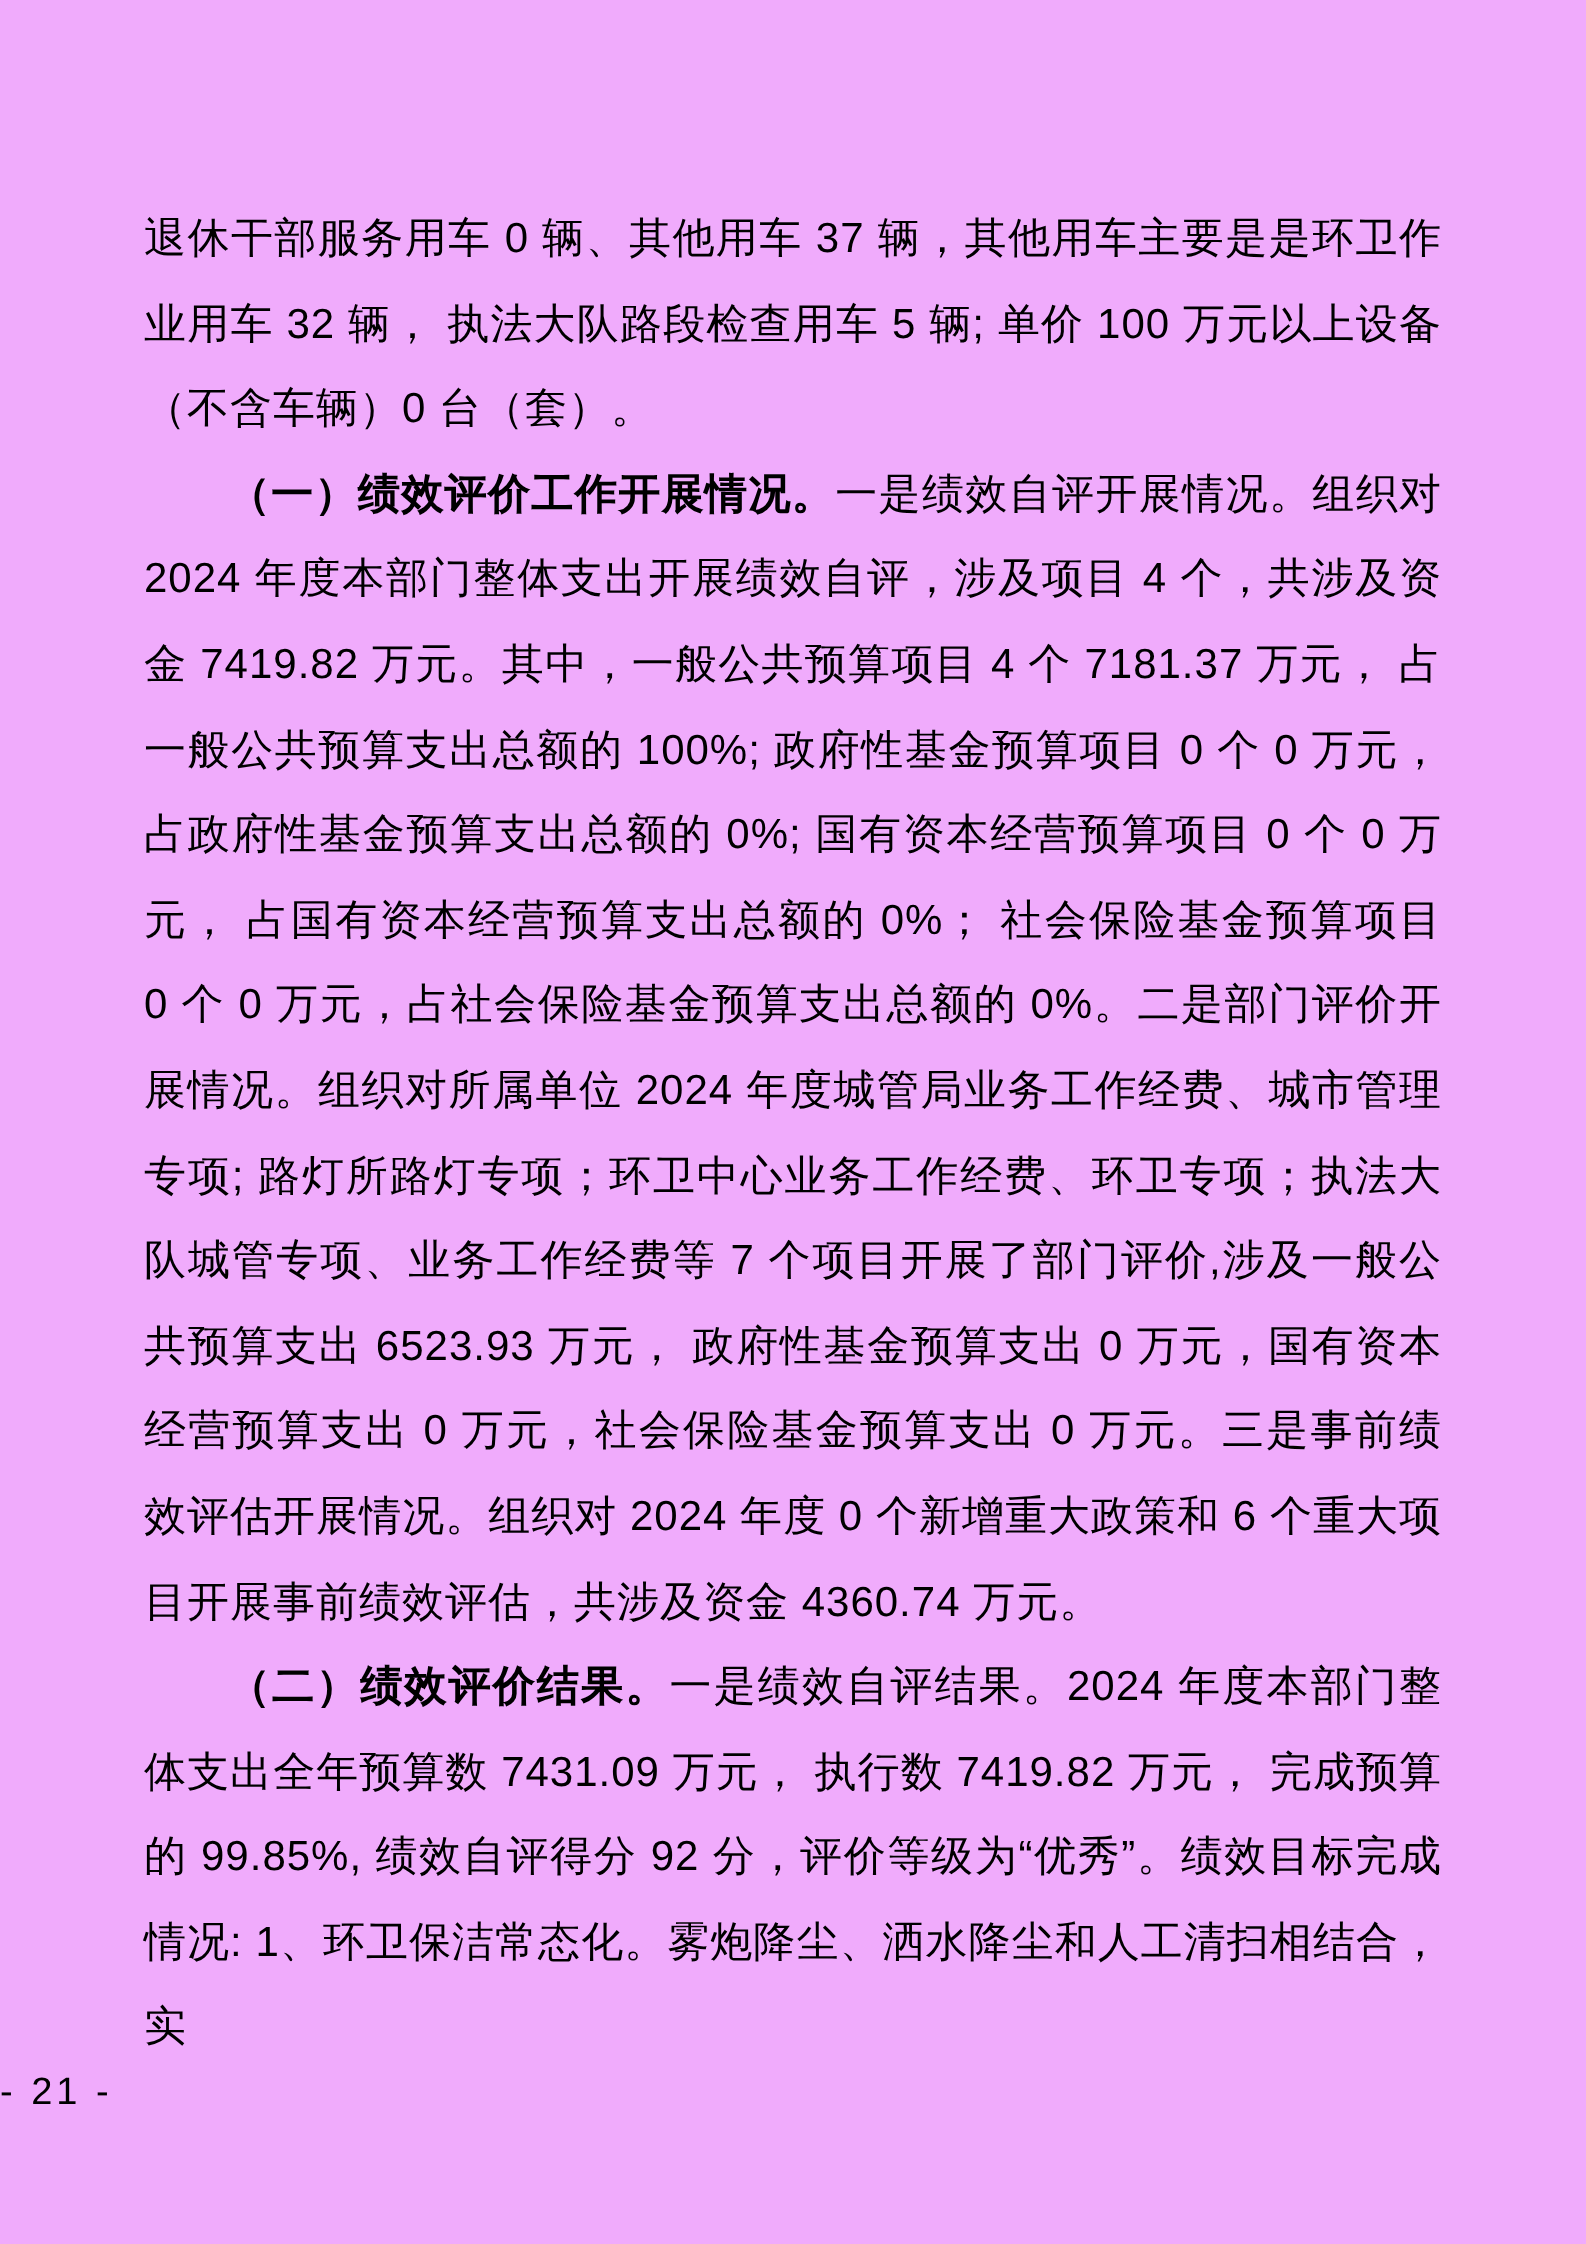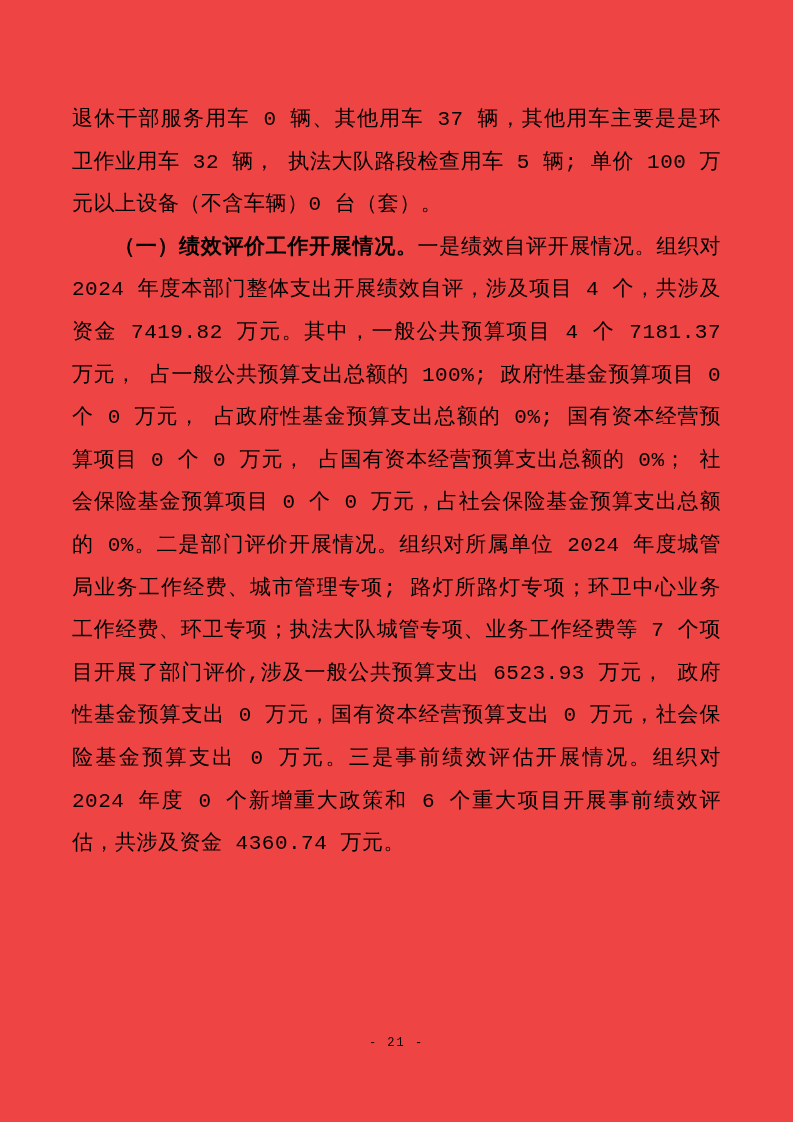--- a/index.html
+++ b/index.html
@@ -4,23 +4,23 @@
 <style>
   html, body {
     margin: 0;
     padding: 0;
     background: #ffffff;
   }
   .page {
     position: relative;
     width: 793px;
     height: 1122px;
-    background: #ef4444;
+    background: #f0abfc;
     color: #000000;
-    font-family: Liberation Mono, monospace;
+    font-family: Liberation Sans, sans-serif;
     overflow: hidden;
   }
   .content {
     position: absolute;
     top: 99px;
     left: 72px;
     width: 649px;
     font-size: 21px;
     line-height: 42.6px;
     text-align: justify;
@@ -37,34 +37,34 @@
     font-weight: bold;
   }
   .lead {
     font-weight: bold;
   }
   .footer {
     position: absolute;
     top: 1036px;
     left: 0;
     width: 100%;
-    text-align: center;
-    font-size: 12px;
+    font-size: 19px;
     letter-spacing: 2px;
     color: #000000;
   }
 </style>
 </head>
 <body>
 
 <div class="page">
   <div class="content">
 
     <p class="para">退休干部服务用车 0 辆、其他用车 37 辆，其他用车主要是是环卫作业用车 32 辆， 执法大队路段检查用车 5 辆; 单价 100 万元以上设备（不含车辆）0 台（套）。</p>
 
 
     <p class="para indent"><span class="lead">（一）绩效评价工作开展情况。</span><span>一是绩效自评开展情况。组织对 2024 年度本部门整体支出开展绩效自评，涉及项目 4 个，共涉及资金 7419.82 万元。其中，一般公共预算项目 4 个 7181.37 万元， 占一般公共预算支出总额的 100%; 政府性基金预算项目 0 个 0 万元， 占政府性基金预算支出总额的 0%; 国有资本经营预算项目 0 个 0 万元， 占国有资本经营预算支出总额的 0%； 社会保险基金预算项目 0 个 0 万元，占社会保险基金预算支出总额的 0%。二是部门评价开展情况。组织对所属单位 2024 年度城管局业务工作经费、城市管理专项; 路灯所路灯专项；环卫中心业务工作经费、环卫专项；执法大队城管专项、业务工作经费等 7 个项目开展了部门评价,涉及一般公共预算支出 6523.93 万元， 政府性基金预算支出 0 万元，国有资本经营预算支出 0 万元，社会保险基金预算支出 0 万元。三是事前绩效评估开展情况。组织对 2024 年度 0 个新增重大政策和 6 个重大项目开展事前绩效评估，共涉及资金 4360.74 万元。</span></p>
 
+    <p class="para indent"><span class="lead">（二）绩效评价结果。</span><span>一是绩效自评结果。2024 年度本部门整体支出全年预算数 7431.09 万元， 执行数 7419.82 万元， 完成预算的 99.85%, 绩效自评得分 92 分，评价等级为“优秀”。绩效目标完成情况: 1、环卫保洁常态化。雾炮降尘、洒水降尘和人工清扫相结合，实</span></p>
 
   </div>
 
   <div class="footer">- 21 -</div>
 </div>
 
 </body></html>

